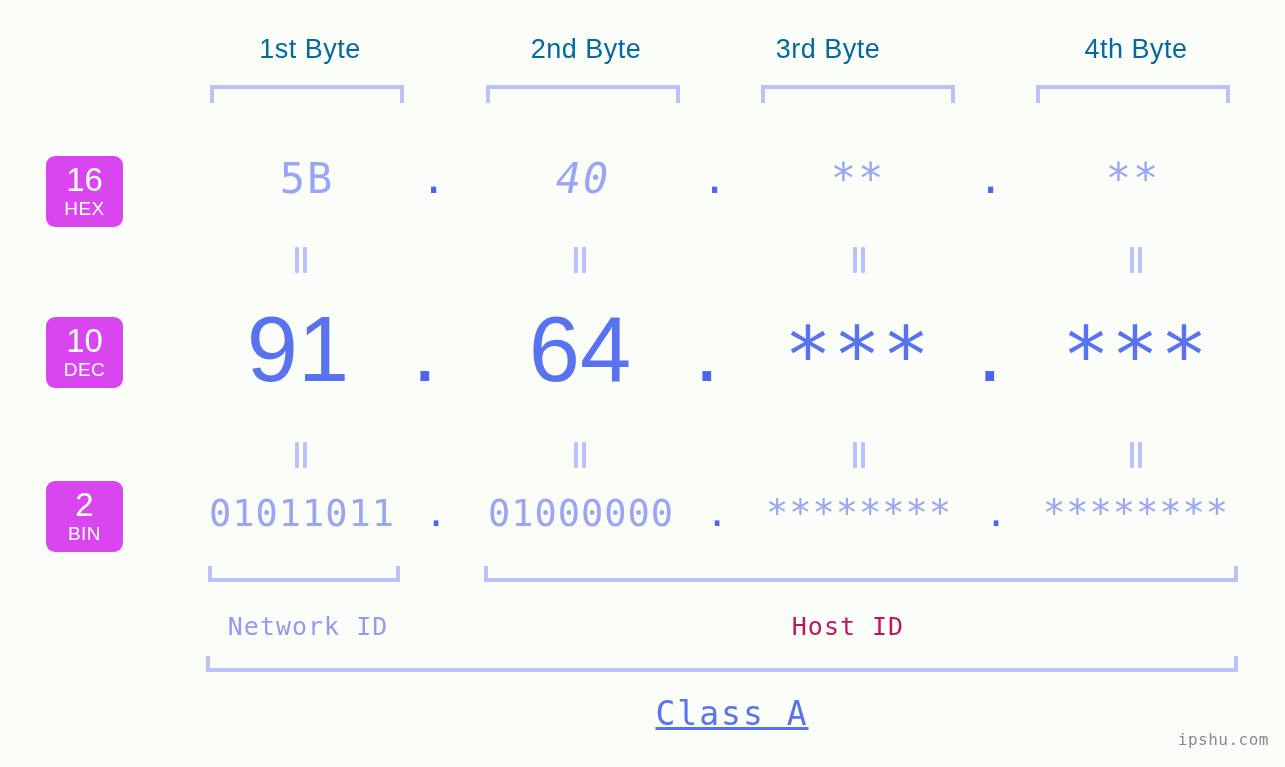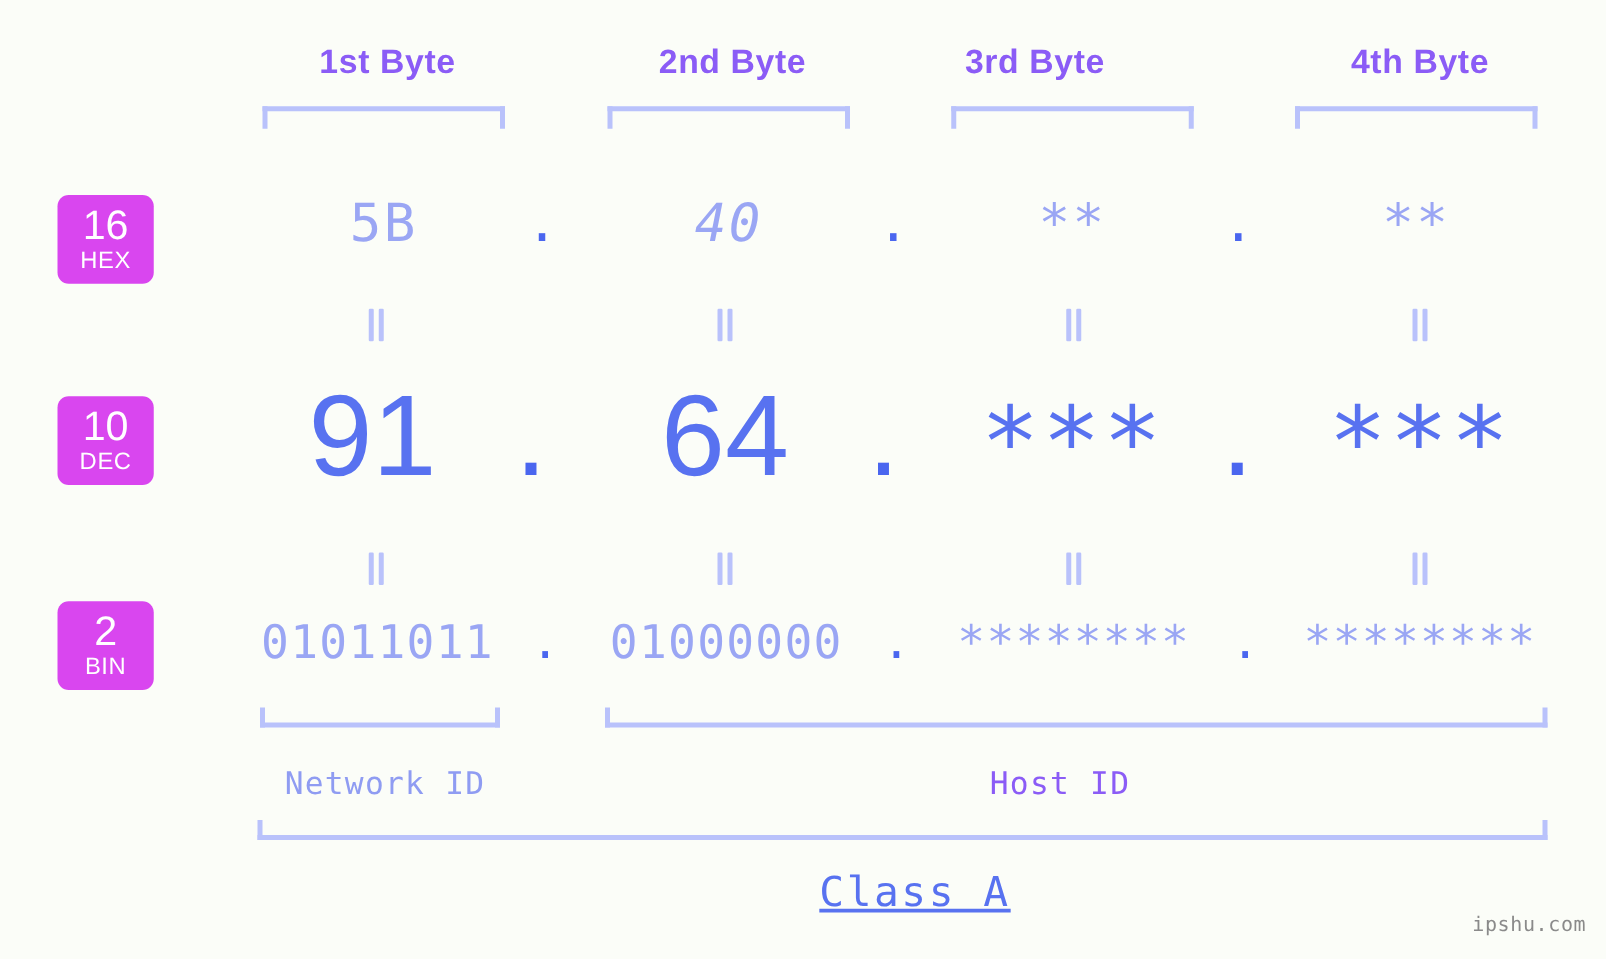--- a/index.html
+++ b/index.html
@@ -22,24 +22,23 @@
   }
 
   
   .byte-label {
     position: absolute;
     top: 34px;
     width: 200px;
     text-align: center;
     font-family: "Liberation Sans", sans-serif;
     font-size: 27px;
-    color: #8b5cf6;
+    color: #0369a1;
     letter-spacing: 0.5px;
     white-space: nowrap;
-    font-weight: bold;
   }
 
   
   .top-bracket {
     position: absolute;
     top: 85px;
     height: 18px;
     border-top: 4px solid #b9c2fb;
     border-left: 4px solid #b9c2fb;
     border-right: 4px solid #b9c2fb;
@@ -170,21 +169,21 @@
   
   .id-label {
     position: absolute;
     text-align: center;
     font-family: "DejaVu Sans Mono", monospace;
     font-size: 25px;
     letter-spacing: 1px;
     white-space: nowrap;
   }
   .id-label.network { color: #8f9cf2; }
-  .id-label.host { color: #8b5cf6; }
+  .id-label.host { color: #be185d; }
 
   
   .class-label {
     position: absolute;
     text-align: center;
     font-family: "DejaVu Sans Mono", monospace;
     font-size: 33px;
     color: #5872f0;
     letter-spacing: 2px;
     white-space: nowrap;

